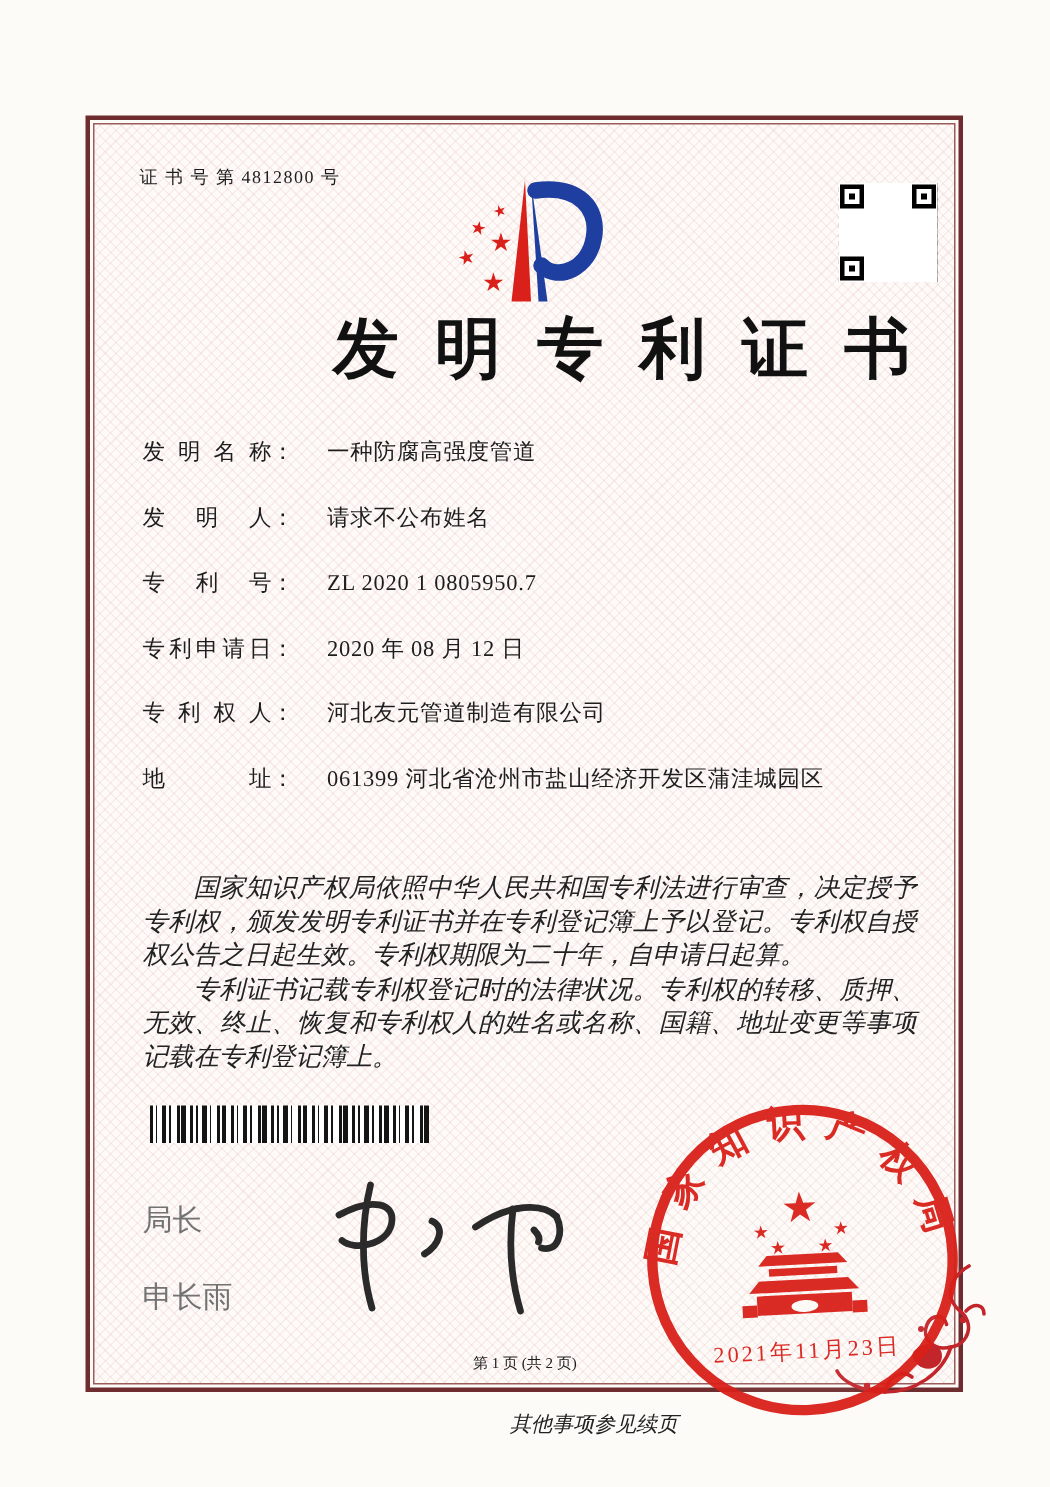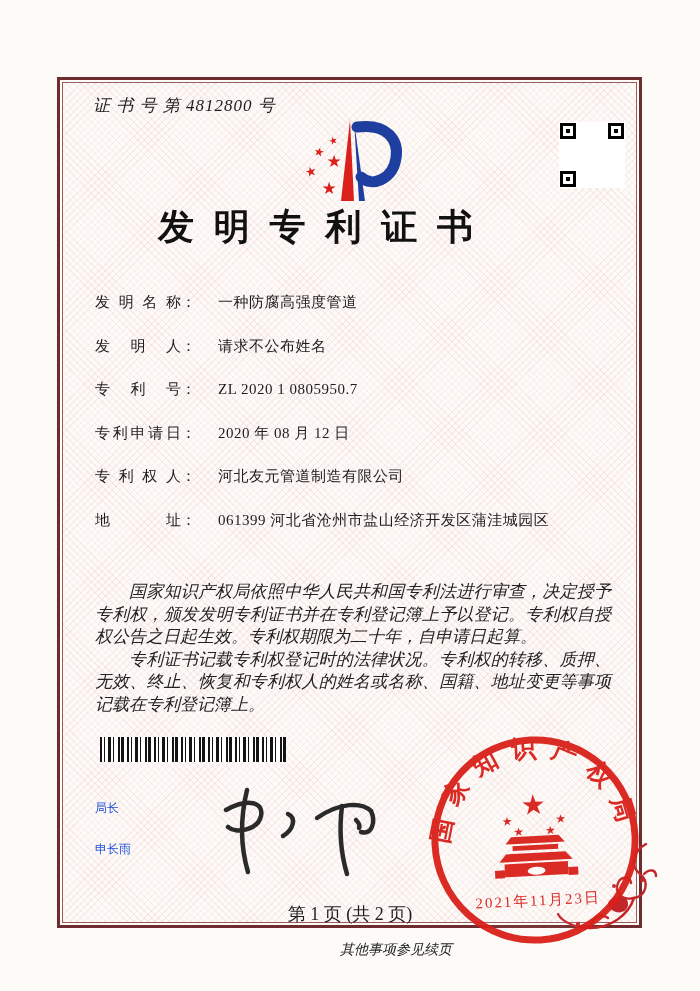--- a/index.html
+++ b/index.html
@@ -15,37 +15,37 @@
   }
   .frame-inner{
     position:absolute;inset:2px;border:1px solid #9b5b5b;
     background-color:#fdfaf8;
     background-image:
       repeating-linear-gradient(45deg, rgba(221,168,168,0.16) 0 1px, transparent 1px 5px),
       repeating-linear-gradient(-45deg, rgba(221,168,168,0.16) 0 1px, transparent 1px 5px);
   }
   
   .cert-number{
-    position:absolute;left:93px;top:94px;font-size:17px;letter-spacing:1px;z-index:2;font-style:italic;
+    position:absolute;left:93px;top:110px;font-size:12px;letter-spacing:1px;z-index:2;
   }
   .logo{position:absolute;left:273px;top:108px;width:157px;height:99px;z-index:2;}
   .qr{
     position:absolute;left:559px;top:122px;width:66px;height:66px;z-index:2;
     background-color:#fff;
     background-image:
       repeating-linear-gradient(0deg,#000 0 3px,transparent 3px 6px, #000 6px 8px, transparent 8px 12px),
       repeating-linear-gradient(90deg,#000 0 3px,#fff 3px 6px,#000 6px 7px,#fff 7px 11px);
     background-blend-mode:screen;
   }
   .qr .finder{position:absolute;width:16px;height:16px;border:3px solid #000;background:#fff;box-sizing:border-box;}
   .qr .finder::after{content:"";position:absolute;left:3px;top:3px;width:4px;height:4px;background:#000;}
   .qr .f-tl{left:1px;top:1px;} .qr .f-tr{right:1px;top:1px;} .qr .f-bl{left:1px;bottom:1px;}
   .page-title{
-    position:absolute;left:0;top:203px;width:631px;text-align:center;z-index:2;
-    font-size:36px;font-weight:bold;letter-spacing:0.55em;text-indent:0.55em;color:#111;
+    position:absolute;left:0;top:203px;width:631px;text-align:right;z-index:2;
+    font-size:44px;font-weight:bold;letter-spacing:0.55em;text-indent:0.55em;color:#111;
   }
   
   .fields{position:absolute;left:95px;top:292px;width:520px;z-index:2;font-size:15px;}
   .field-row{margin-bottom:23.5px;line-height:20px;white-space:nowrap;}
   .flabel{display:inline-block;width:86px;text-align:justify;text-align-last:justify;vertical-align:bottom;}
   .colon{display:inline-block;margin-right:2px;}
   .fvalue{letter-spacing:0.5px;margin-left:20px;}
   .second-pair{margin-left:36px;}
   
   .body-text{
@@ -56,31 +56,31 @@
   
   .barcode{
     position:absolute;left:100px;top:737px;width:186px;height:25px;z-index:2;
     background:repeating-linear-gradient(90deg,
       #141414 0 2px,#fff 2px 4px,#141414 4px 5px,#fff 5px 8px,
       #141414 8px 11px,#fff 11px 13px,#141414 13px 14px,#fff 14px 18px,
       #141414 18px 20px,#fff 20px 21px,#141414 21px 24px,#fff 24px 27px);
   }
   
   .official{position:absolute;left:95px;top:800px;z-index:2;
-    font-family:"Liberation Sans","DejaVu Sans",sans-serif;font-size:12px;color:#1d4ed8;}
+    font-family:"Liberation Sans","DejaVu Sans",sans-serif;font-size:20px;color:#737373;}
   .official .name{margin-top:24px;}
   .signature{position:absolute;left:190px;top:780px;width:215px;height:100px;z-index:2;}
   
   .seal{position:absolute;left:426px;top:731px;width:218px;height:218px;z-index:5;
     transform:rotate(-3deg);opacity:0.95;}
   
   .flourish{position:absolute;left:548px;top:838px;width:112px;height:102px;z-index:4;}
   
   .page-info{position:absolute;left:0;top:902px;width:700px;text-align:center;
-    font-size:18px;z-index:3;color:#1d1d1d;}
+    font-size:10px;z-index:3;color:#1d1d1d;}
   .continue-note{position:absolute;left:0;top:941px;width:700px;text-align:center;
     font-size:14px;font-style:italic;z-index:2;color:#222;padding-left:46px;}
 </style>
 </head>
 <body>
 
 <div class="frame">
   <div class="frame-inner"></div>
 </div>
 

